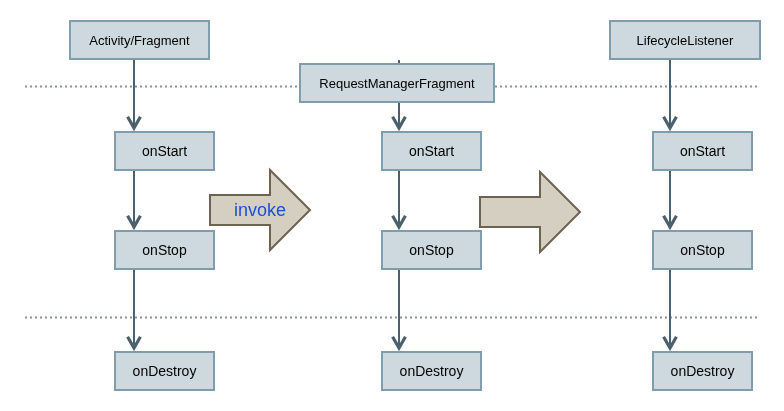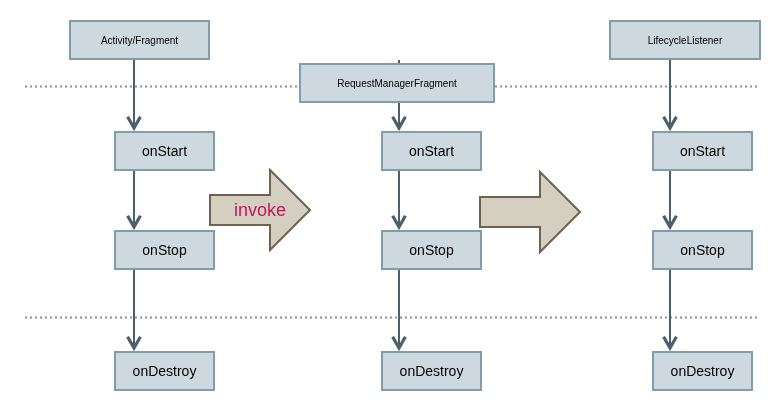--- a/index.html
+++ b/index.html
@@ -25,29 +25,29 @@
     box-sizing: border-box;
     background: #cdd9de;
     border: 2px solid #7f9dab;
     display: flex;
     align-items: center;
     justify-content: center;
     color: #000000;
     text-align: center;
     white-space: nowrap;
   }
-  .header-node { font-size: 10px; }
+  .header-node { font-size: 13px; }
   .state-node  { font-size: 14px; margin-left: 32px; }
   .flow-label {
     position: absolute;
     display: flex;
     align-items: center;
     justify-content: center;
     font-size: 18px;
-    color: #be185d;
+    color: #1d4ed8;
     pointer-events: none;
   }
 </style>
 </head>
 <body>
 
 <div class="canvas">
 
   <svg class="overlay" width="784" height="411" viewBox="0 0 784 411">
     <defs>

